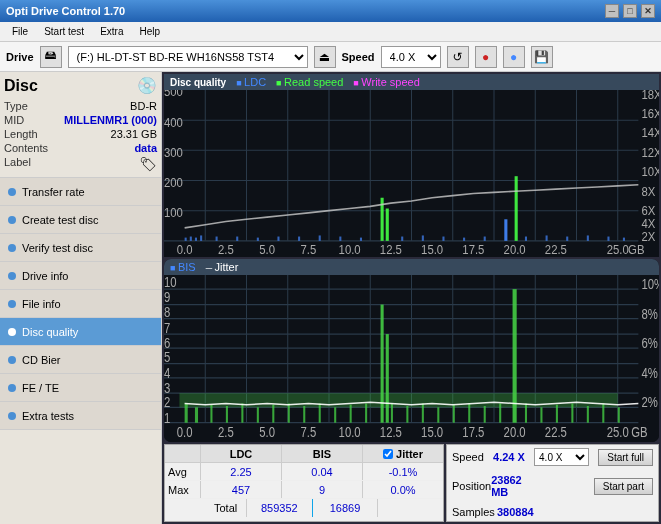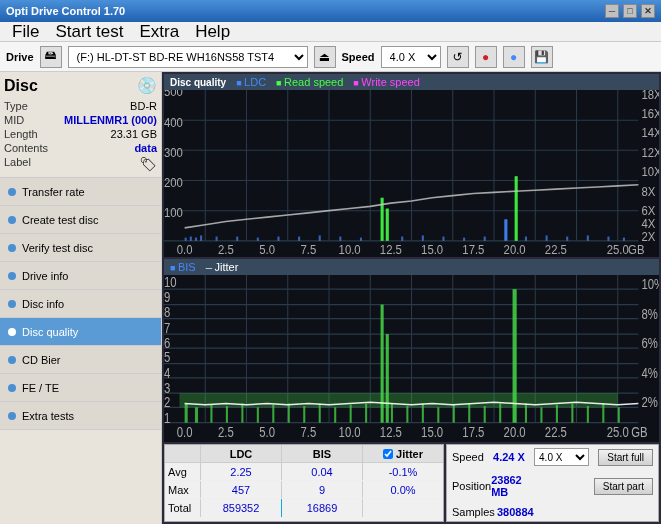--- a/index.html
+++ b/index.html
@@ -31,21 +31,21 @@
       background: #f0f0f0;
       height: 20px;
       display: flex;
       align-items: center;
       padding: 0 4px;
       border-bottom: 1px solid #ccc;
     }
     .menubar-item {
       padding: 2px 8px;
       cursor: pointer;
-      font-size: 17px;
+      font-size: 10px;
     }
 
     
     .drivebar {
       background: #f5f5f5;
       height: 30px;
       display: flex;
       align-items: center;
       padding: 0 6px;
       gap: 6px;
@@ -261,21 +261,21 @@
     <div class="nav-item">
       <div class="nav-dot"></div>
       <span>Verify test disc</span>
     </div>
     <div class="nav-item">
       <div class="nav-dot"></div>
       <span>Drive info</span>
     </div>
     <div class="nav-item">
       <div class="nav-dot"></div>
-      <span>Disc info</span>
+      <span>File info</span>
     </div>
     <div class="nav-item active">
       <div class="nav-dot"></div>
       <span>Disc quality</span>
     </div>
     <div class="nav-item">
       <div class="nav-dot"></div>
       <span>CD Bier</span>
     </div>
     <div class="nav-item">
@@ -382,21 +382,21 @@
           <rect x="390" y="136" width="2" height="4" fill="#4488ff" opacity="0.7"></rect>
           <rect x="410" y="135" width="2" height="5" fill="#4488ff" opacity="0.7"></rect>
           <rect x="430" y="136" width="2" height="4" fill="#4488ff" opacity="0.7"></rect>
           <rect x="445" y="137" width="2" height="3" fill="#4488ff" opacity="0.7"></rect>
 
           <polyline points="20,128 40,125 60,122 80,120 100,118 120,116 140,114 160,112 180,110 200,108 220,105 240,103 260,100 280,98 300,96 320,95 340,94 360,93 380,92 400,91 420,90 440,89 460,88" fill="none" stroke="#cccccc" stroke-width="1.5" opacity="0.8"></polyline>
         </svg>
       </div>
     </div>
 
-    <div class="chart-wrapper" style="flex:1; background:#0d1117; position:relative; overflow:hidden; min-height:0;">
+    <div class="chart-wrapper" style="flex:1; background:#0d1117; position:relative; overflow:hidden; min-height:0;border-radius:7px;">
       <div class="chart-top-bar">
         <span class="legend-bis">■ <span>BIS</span></span>
         <span class="legend-jitter" style="font-size:9px;">─ <span>Jitter</span></span>
       </div>
       <div class="chart-svg-wrapper">
         <svg viewBox="0 0 480 130" preserveAspectRatio="none" xmlns="http://www.w3.org/2000/svg" style="width:100%;height:100%;display:block;">
           <rect width="480" height="130" fill="#0d1117"></rect>
 
           <line x1="40" y1="0" x2="40" y2="115" stroke="#2a3a4a" stroke-width="1"></line>
           <line x1="80" y1="0" x2="80" y2="115" stroke="#2a3a4a" stroke-width="1"></line>
@@ -513,21 +513,21 @@
           <div style="flex:1; height:100%; display:flex; align-items:center; justify-content:center; color:#0000cc;">-0.1%</div>
         </div>
 
         <div style="display:flex; height:18px; align-items:center; font-size:10px; border-bottom:1px solid #eee;">
           <div style="width:36px; border-right:1px solid #ccc; height:100%; display:flex; align-items:center; padding:0 3px;">Max</div>
           <div style="flex:1; border-right:1px solid #ccc; height:100%; display:flex; align-items:center; justify-content:center; color:#0000cc;">457</div>
           <div style="flex:1; border-right:1px solid #ccc; height:100%; display:flex; align-items:center; justify-content:center; color:#0000cc;">9</div>
           <div style="flex:1; height:100%; display:flex; align-items:center; justify-content:center; color:#0000cc;">0.0%</div>
         </div>
 
-        <div style="display:flex; height:18px; align-items:center; font-size:10px;">
+        <div style="display:flex; height:18px; align-items:center; font-size:10px;padding-left:46px;">
           <div style="width:36px; border-right:1px solid #ccc; height:100%; display:flex; align-items:center; padding:0 3px;">Total</div>
           <div style="flex:1; border-right:1px solid #0ea5e9; height:100%; display:flex; align-items:center; justify-content:center; color:#0000cc;">859352</div>
           <div style="flex:1; border-right:1px solid #ccc; height:100%; display:flex; align-items:center; justify-content:center; color:#0000cc;">16869</div>
           <div style="flex:1; height:100%; display:flex; align-items:center; justify-content:center;"></div>
         </div>
       </div>
 
       <div style="flex:1; background:#f0f0f0; border:1px solid #aaa; display:flex; flex-direction:column; padding:3px 5px; gap:3px; justify-content:space-between;">
 
         <div style="display:flex; align-items:center; justify-content:space-between; font-size:10px;">

